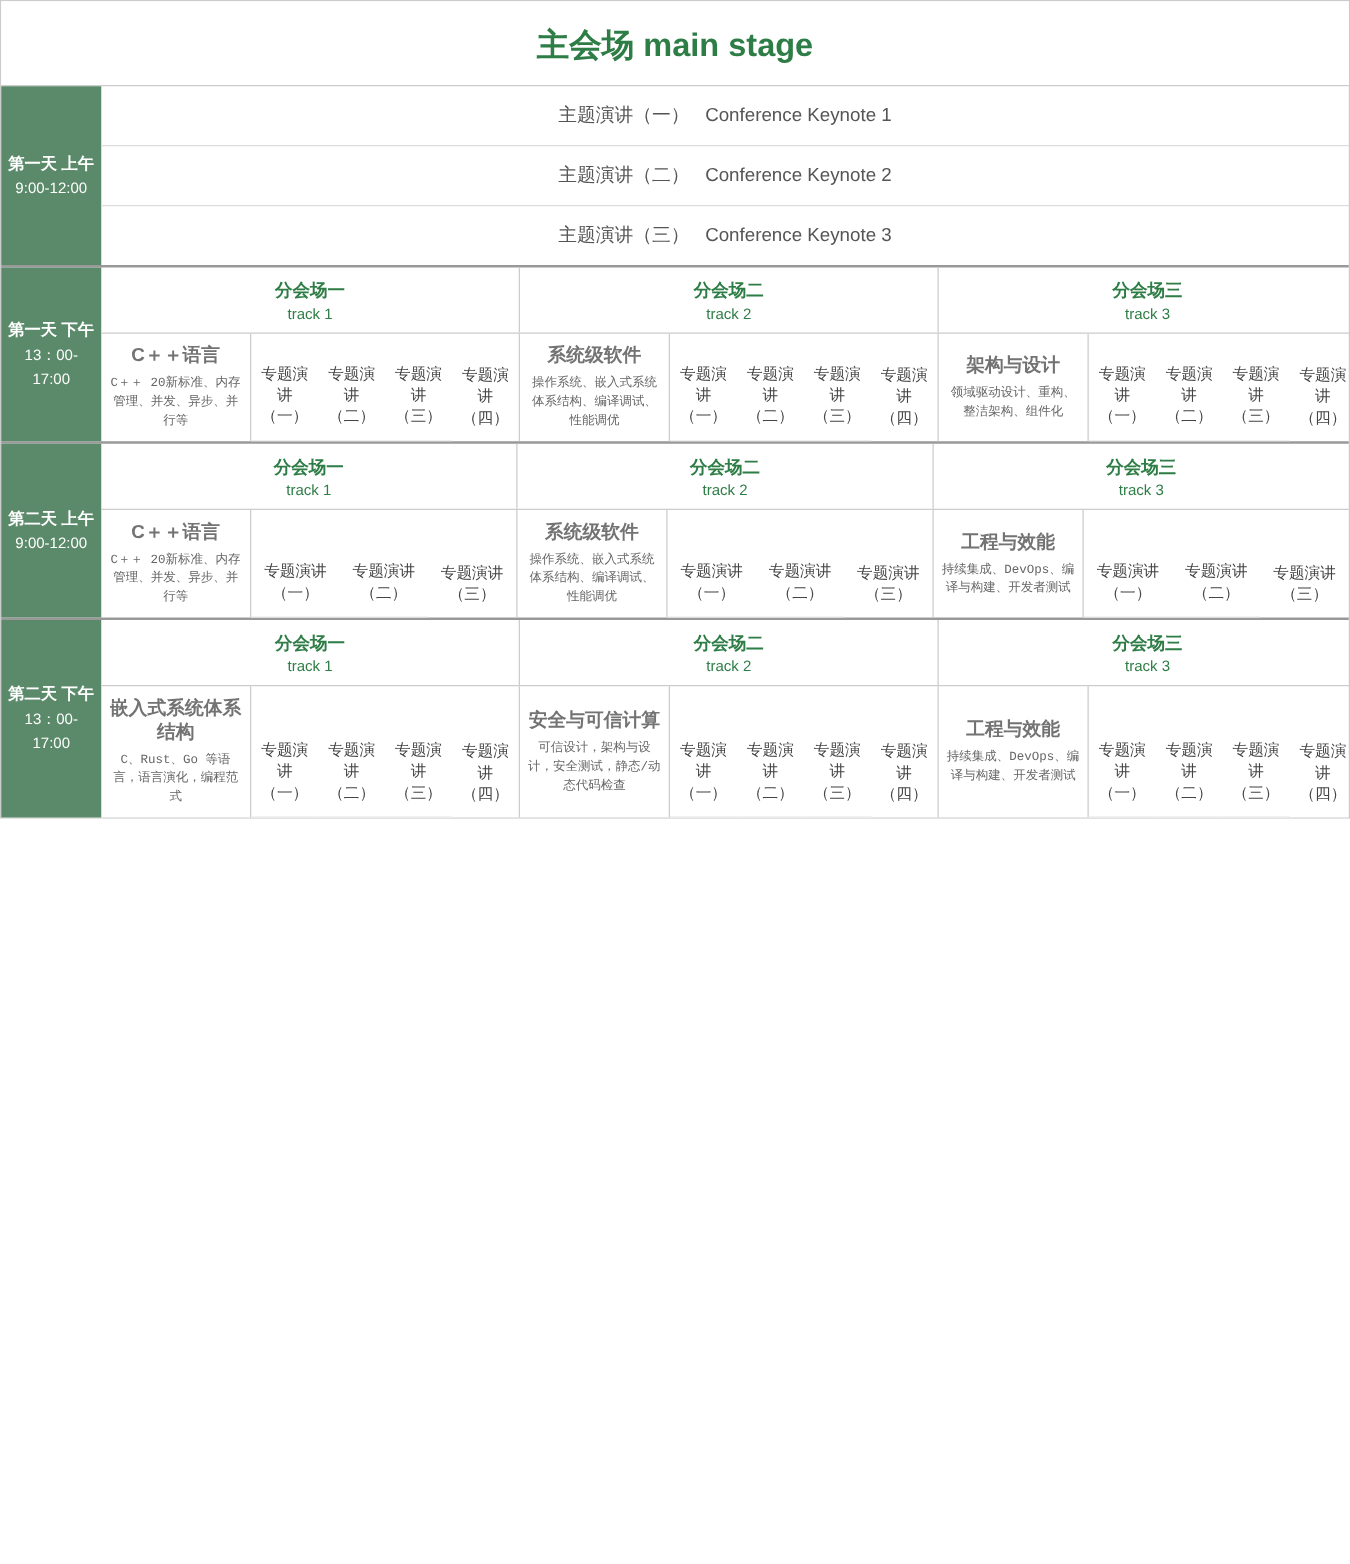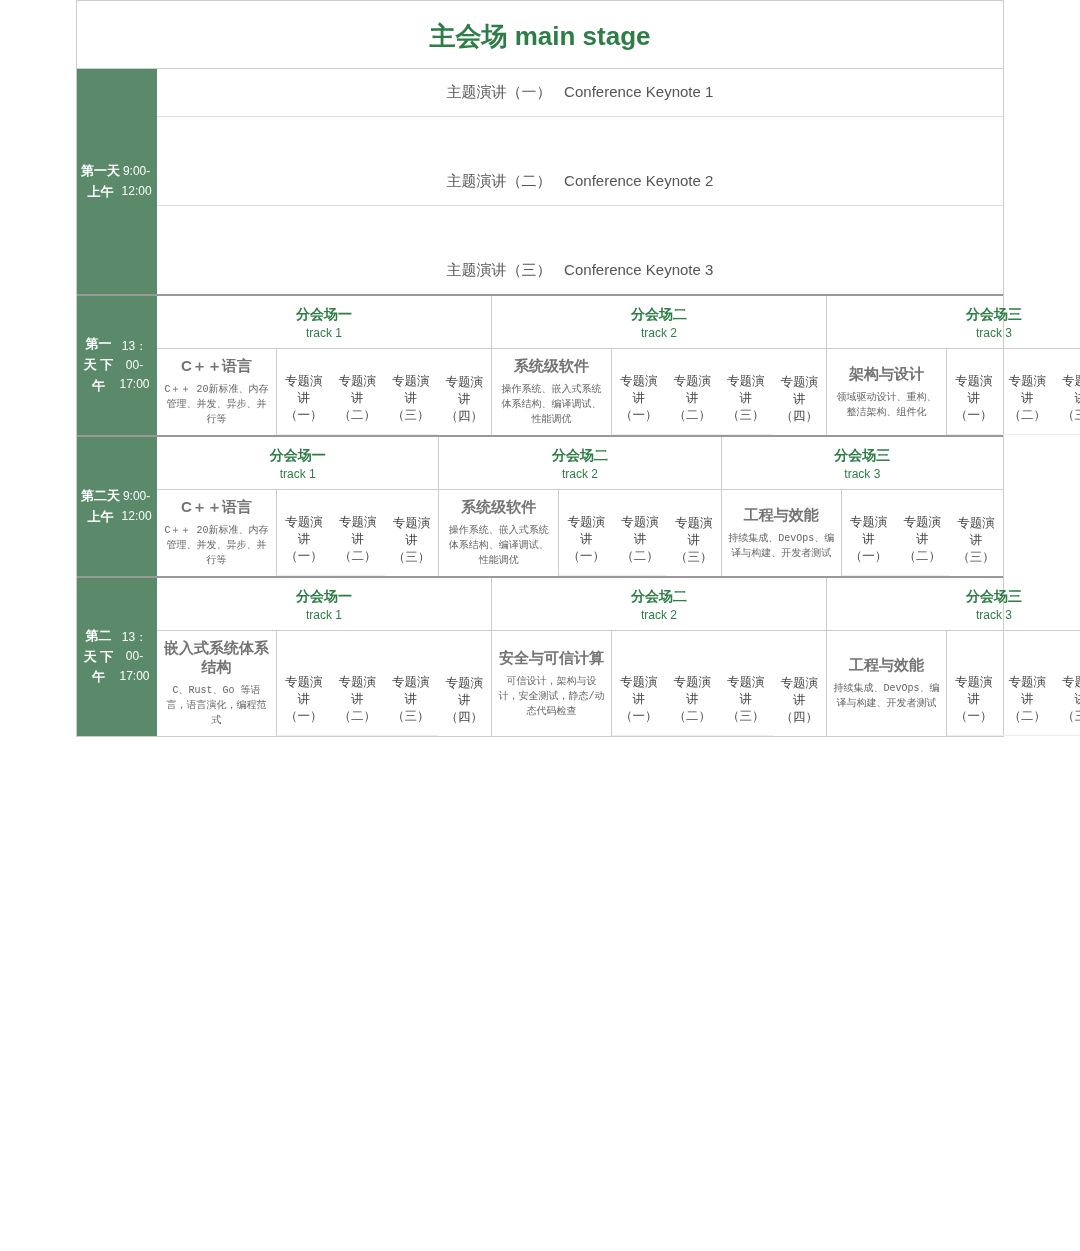--- a/index.html
+++ b/index.html
@@ -3,21 +3,21 @@
   <meta charset="utf-8">
   <style>
     * { box-sizing: border-box; margin: 0; padding: 0; }
     body {
       font-family: "PingFang SC", "Microsoft YaHei", "SimHei", sans-serif;
       background: #fff;
       color: #333;
       font-size: 13px;
     }
     .schedule-container {
-      width: 928px;
+      width: 1080px;
       margin: 0 auto;
       border: 1px solid #ccc;
     }
     
     .main-title {
       text-align: center;
       padding: 18px 0 14px;
       font-size: 26px;
       font-weight: bold;
       color: #2e7d46;
@@ -29,38 +29,37 @@
       display: flex;
       border-bottom: 2px solid #999;
     }
     
     .time-col {
       width: 80px;
       min-width: 80px;
       background: #5a8a6a;
       color: #fff;
       display: flex;
-      flex-direction: row;
+      flex-direction: column;
       align-items: center;
       justify-content: center;
       padding: 8px 4px;
       text-align: center;
       font-size: 12px;
       line-height: 1.6;
     }
     .time-col .day { font-weight: bold; font-size: 13px; }
     
     .content-col {
       flex: 1;
     }
     
     .keynote-rows {
       display: flex;
       flex-direction: column;
-      gap: 41px;
     }
     .keynote-row {
       padding: 14px 0;
       text-align: center;
       border-bottom: 1px solid #ddd;
       font-size: 15px;
       color: #555;
     }
     .keynote-row:last-child { border-bottom: none; }
     

